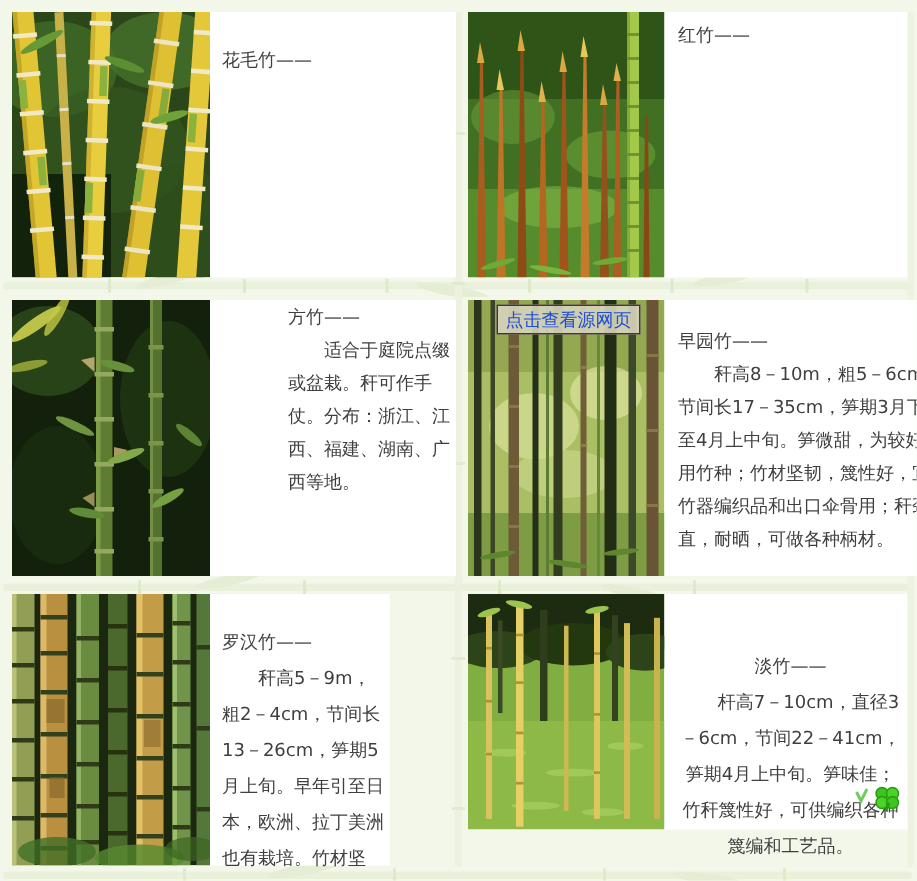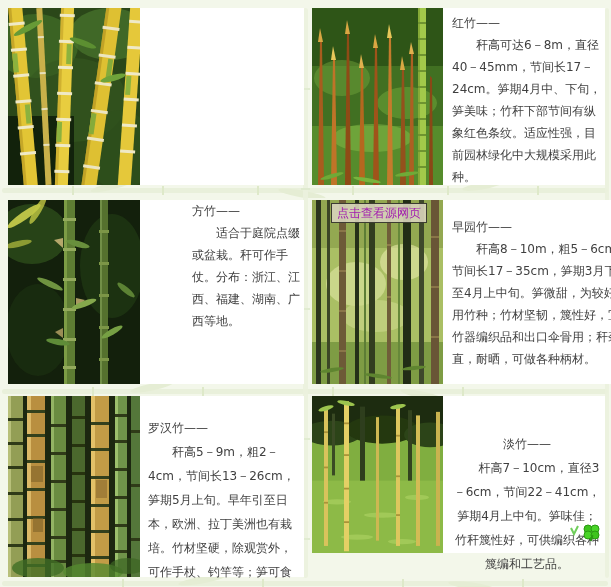--- a/index.html
+++ b/index.html
@@ -10,21 +10,21 @@
     color:#3f3f3f;
   }
   .wm{position:absolute;pointer-events:none;opacity:.9;}
   .cell{
     position:absolute;background:#ffffff;z-index:1;
   }
   .cell-tl{left:8px;top:8px;width:296px;height:177px;}
   .cell-tr{left:312px;top:8px;width:293px;height:177px;}
   .cell-ml{left:8px;top:200px;width:296px;height:184px;}
   .cell-mr{left:312px;top:200px;width:331px;height:184px;}
-  .cell-bl{left:8px;top:396px;width:296px;height:181px;}
+  .cell-bl{left:8px;top:396px;width:252px;height:181px;}
   .cell-br{left:312px;top:396px;width:293px;height:157px;text-align:center;}
   .photo{
     position:absolute;left:0;top:0;bottom:0;width:132px;overflow:hidden;
   }
   .cell-tr .photo,.cell-mr .photo,.cell-br .photo{width:131px;}
   .photo svg{display:block;width:100%;height:100%;}
   .text{
     position:absolute;left:140px;right:3px;
     font-size:12px;line-height:24px;
   }
@@ -32,21 +32,21 @@
   .cell-tr .text{top:4px;line-height:22px;}
   .cell-ml .text{top:0px;line-height:22px;margin-left:44px;}
   .cell-mr .text{top:16px;line-height:22px;}
   .cell-bl .text{top:20px;}
   .cell-br .text{top:36px;}
   .text h3{margin:0;padding:0;font-size:12px;font-weight:normal;}
   .text p{margin:0;padding:0;text-indent:2em;}
   .tooltip{
     position:absolute;left:331px;top:203px;z-index:5;
     background:rgba(214,210,186,.92);
-    border:1px solid #3c3c32;color:#a21caf;
+    border:1px solid #3c3c32;color:#1d4ed8;
     font-size:12px;line-height:16px;padding:1px 5px;white-space:nowrap;text-align:right;
   }
   .clover{position:absolute;left:568px;top:522px;z-index:4;}
 </style>
 </head>
 <body>
 
 <svg class="wm" style="left:2px;top:182px;" width="606" height="16">
   <rect x="0" y="6" width="606" height="5" rx="2" fill="#e9f0da" stroke="#ddе8c6"></rect>
   <rect x="70" y="4" width="2" height="9" fill="#dce8c6"></rect>
@@ -169,20 +169,21 @@
         <rect x="116" y="116" width="15" height="3" fill="#efe9c6"></rect>
           <rect x="116" y="142" width="15" height="3" fill="#efe9c6"></rect>
         <rect x="117" y="68" width="5" height="19" fill="#8cb23e"></rect>
       </g>
       <ellipse cx="20" cy="20" rx="16" ry="3" fill="#679a36" transform="rotate(-28 20 20)"></ellipse>
       <ellipse cx="75" cy="35" rx="14" ry="3" fill="#5c8f31" transform="rotate(20 75 35)"></ellipse>
       <ellipse cx="105" cy="70" rx="13" ry="3" fill="#6fa33a" transform="rotate(-15 105 70)"></ellipse>
     </svg>
   </div>
   <div class="text">
+    <h3>花毛竹——</h3>
   </div>
 </div>
 
 <div class="cell cell-tr">
   <div class="photo">
     <svg viewBox="0 0 131 177" preserveAspectRatio="none">
       <rect width="131" height="177" fill="#417022"></rect>
       <rect width="131" height="58" fill="#2e5517"></rect>
       <rect y="118" width="131" height="59" fill="#568c2c"></rect>
       <ellipse cx="30" cy="70" rx="28" ry="18" fill="#6fa23a" opacity=".5"></ellipse>
@@ -217,21 +218,20 @@
       <polygon points="97,177 102,177 101,46 99,42" fill="#ad5f22"></polygon>
         <polygon points="97,46 102,46 99,34" fill="#e0b14e"></polygon>
       <polygon points="117,177 121,177 120,70 118,68" fill="#8a4716"></polygon>
       <ellipse cx="20" cy="168" rx="12" ry="2" fill="#6faa37" transform="rotate(-16 20 168)"></ellipse>
       <ellipse cx="55" cy="172" rx="14" ry="2" fill="#79b43c" transform="rotate(10 55 172)"></ellipse>
       <ellipse cx="95" cy="166" rx="12" ry="2" fill="#6faa37" transform="rotate(-8 95 166)"></ellipse>
     </svg>
   </div>
   <div class="text">
     <h3>红竹——</h3>
-    <p>秆高可达6－8m，直径40－45mm，节间长17－24cm。笋期4月中、下旬，笋美味；竹秆下部节间有纵象红色条纹。适应性强，目前园林绿化中大规模采用此种。</p>
   </div>
 </div>
 
 <div class="cell cell-ml">
   <div class="photo">
     <svg viewBox="0 0 132 184" preserveAspectRatio="none">
       <rect width="132" height="184" fill="#13200c"></rect>
       <ellipse cx="24" cy="34" rx="36" ry="30" fill="#2c4a1a" opacity=".85"></ellipse>
       <ellipse cx="104" cy="66" rx="32" ry="52" fill="#244116" opacity=".55"></ellipse>
       <ellipse cx="30" cy="130" rx="32" ry="46" fill="#1a2c0f" opacity=".9"></ellipse>

